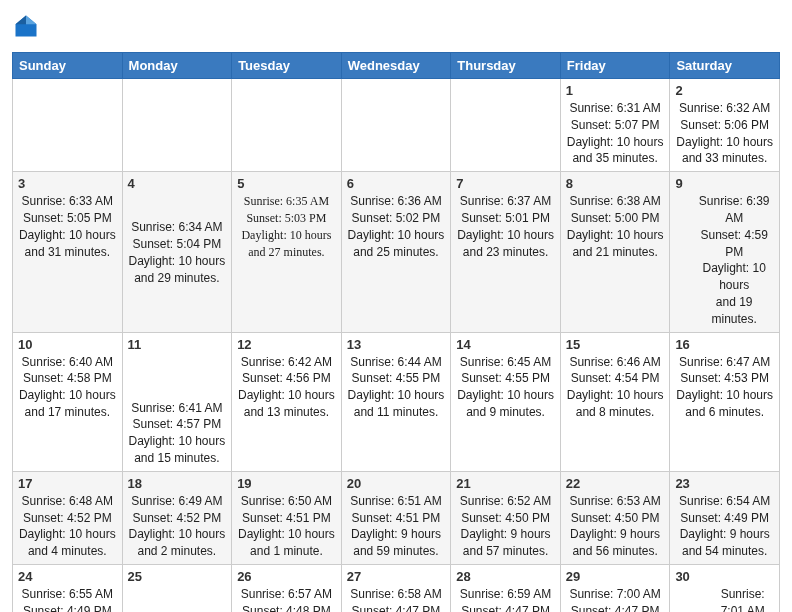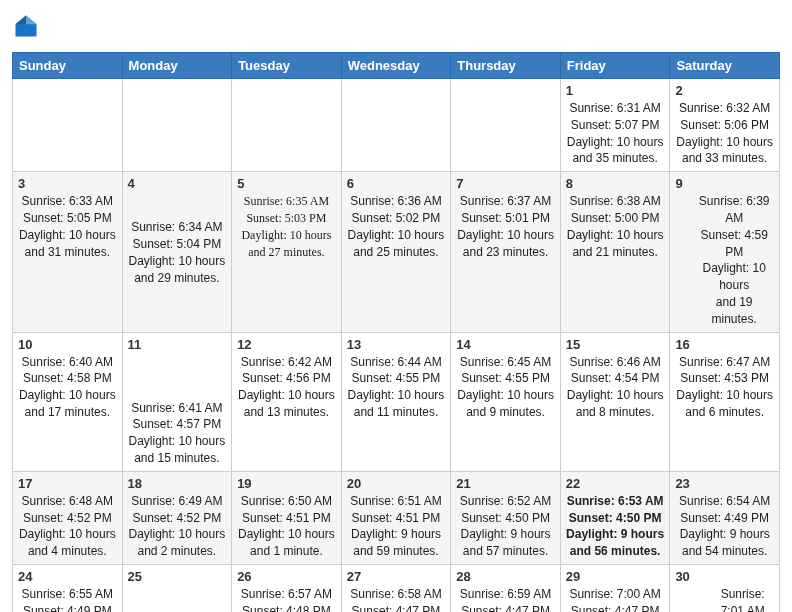--- a/index.html
+++ b/index.html
@@ -281,21 +281,21 @@
           </td>
           <td>
             <span class="day-num">21</span>
             <div class="day-info" style="white-space: pre-line;">Sunrise: 6:52 AM
 Sunset: 4:50 PM
 Daylight: 9 hours
 and 57 minutes.</div>
           </td>
           <td>
             <span class="day-num">22</span>
-            <div class="day-info" style="white-space: pre-line; font-weight: bold;">Sunrise: 6:53 AM
+            <div class="day-info" style="white-space: pre-line;">Sunrise: 6:53 AM
 Sunset: 4:50 PM
 Daylight: 9 hours
 and 56 minutes.</div>
           </td>
           <td>
             <span class="day-num">23</span>
             <div class="day-info" style="white-space: pre-line;">Sunrise: 6:54 AM
 Sunset: 4:49 PM
 Daylight: 9 hours
 and 54 minutes.</div>

